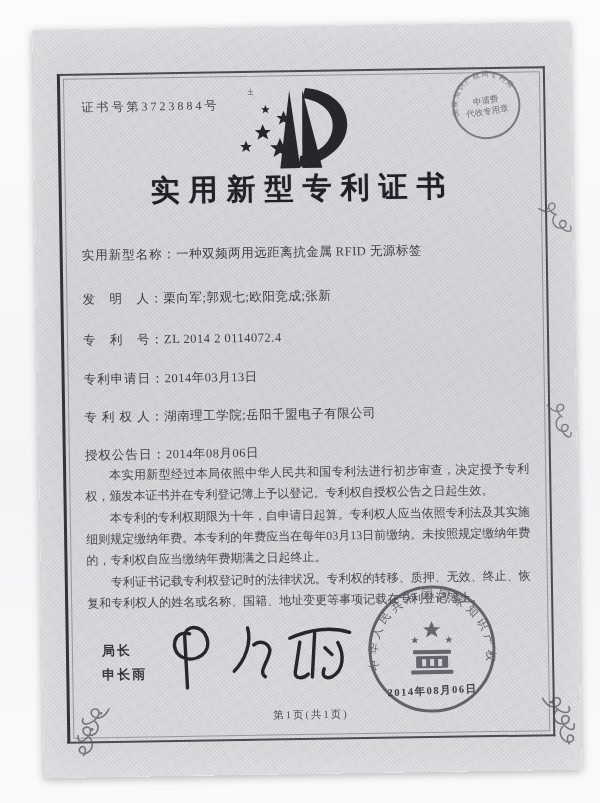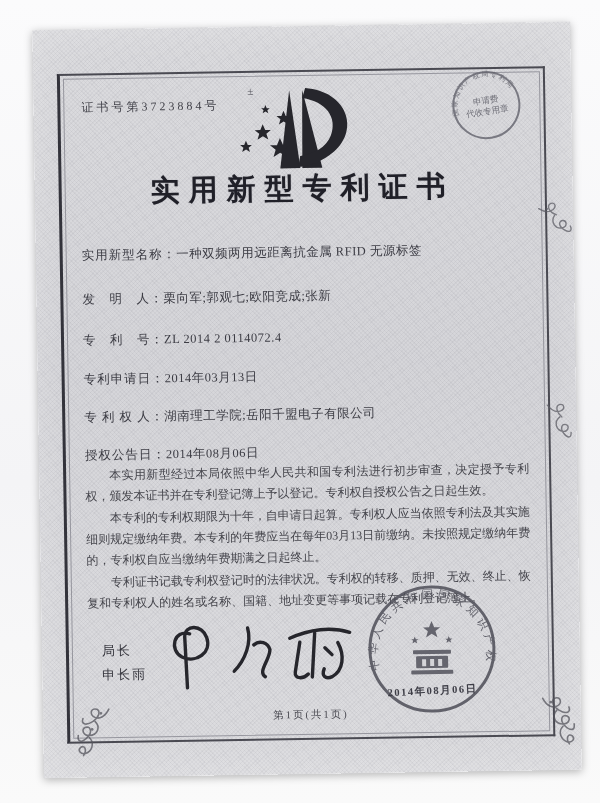--- a/index.html
+++ b/index.html
@@ -39,21 +39,21 @@
     position:absolute;left:46px;width:460px;font-size:12.5px;color:#3c3c44;
     letter-spacing:0.5px;white-space:nowrap;
   }
   .field .lbl{letter-spacing:1px;}
   .body-text{
     position:absolute;left:46px;top:436px;width:444px;
     font-size:12px;line-height:1.78;color:#45454c;text-align:justify;
   }
   .body-text p{margin:0;text-indent:2em;}
   .sig-labels{
-    position:absolute;left:60px;top:610px;font-size:13px;font-weight:normal;
+    position:absolute;left:60px;top:610px;font-size:13px;font-weight:bold;
     color:#36363e;line-height:1.85;letter-spacing:2px;
   }
   .signature{position:absolute;left:118px;top:588px;width:210px;height:80px;}
   .seal{position:absolute;left:323px;top:558px;width:134px;height:134px;opacity:0.85;}
   .seal-date{
     position:absolute;left:310px;top:660px;width:160px;text-align:center;
     font-size:10.5px;letter-spacing:1.5px;color:#3d3d46;font-weight:bold;
     transform:rotate(-2deg);
   }
   .footer{

